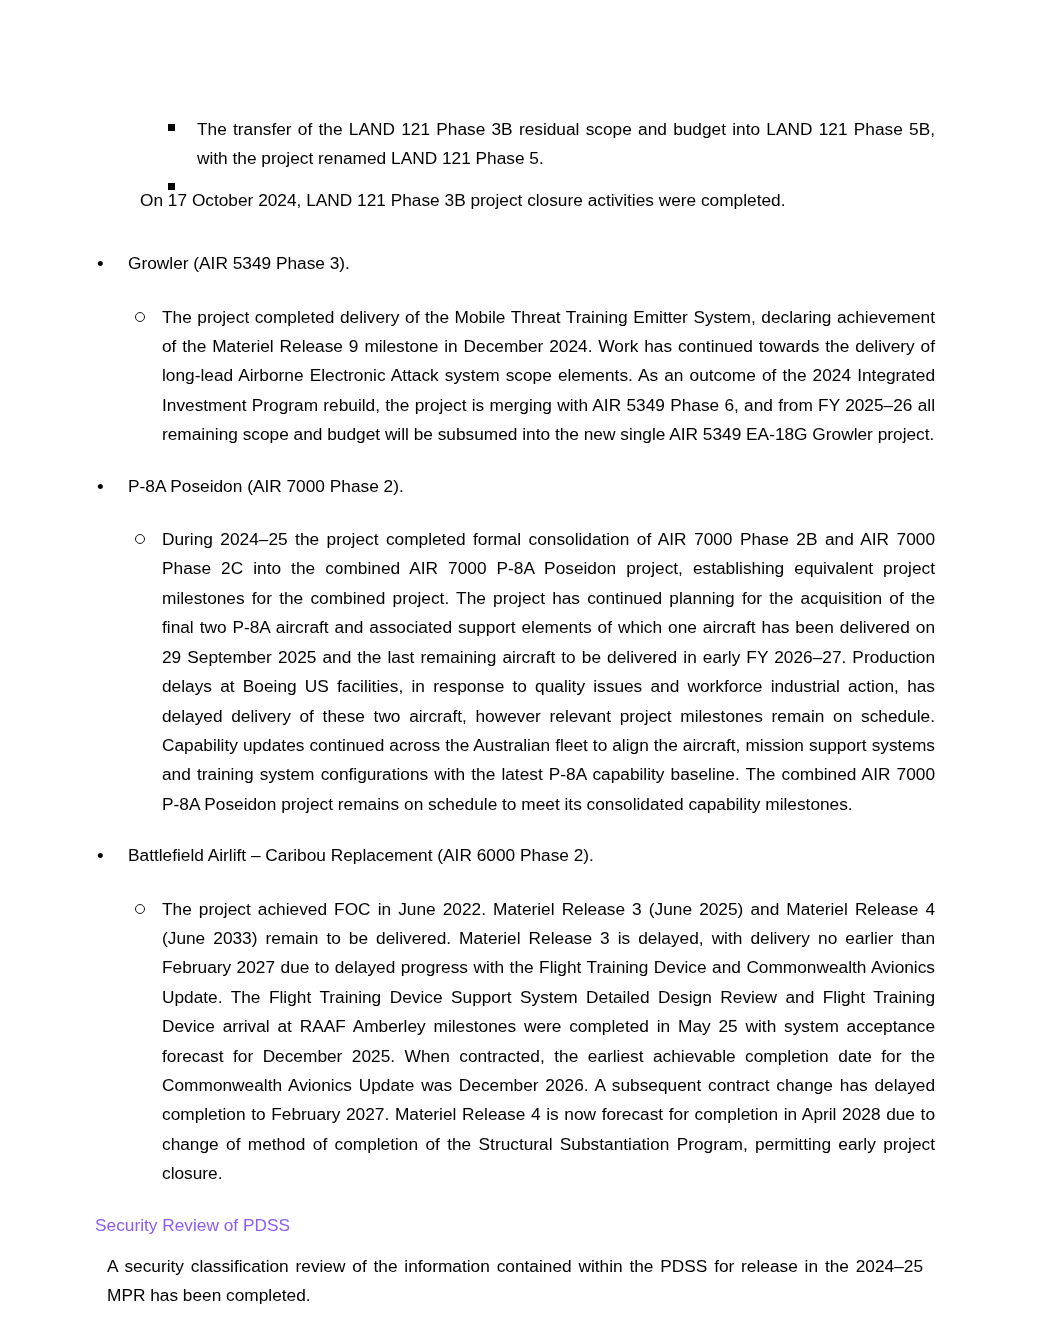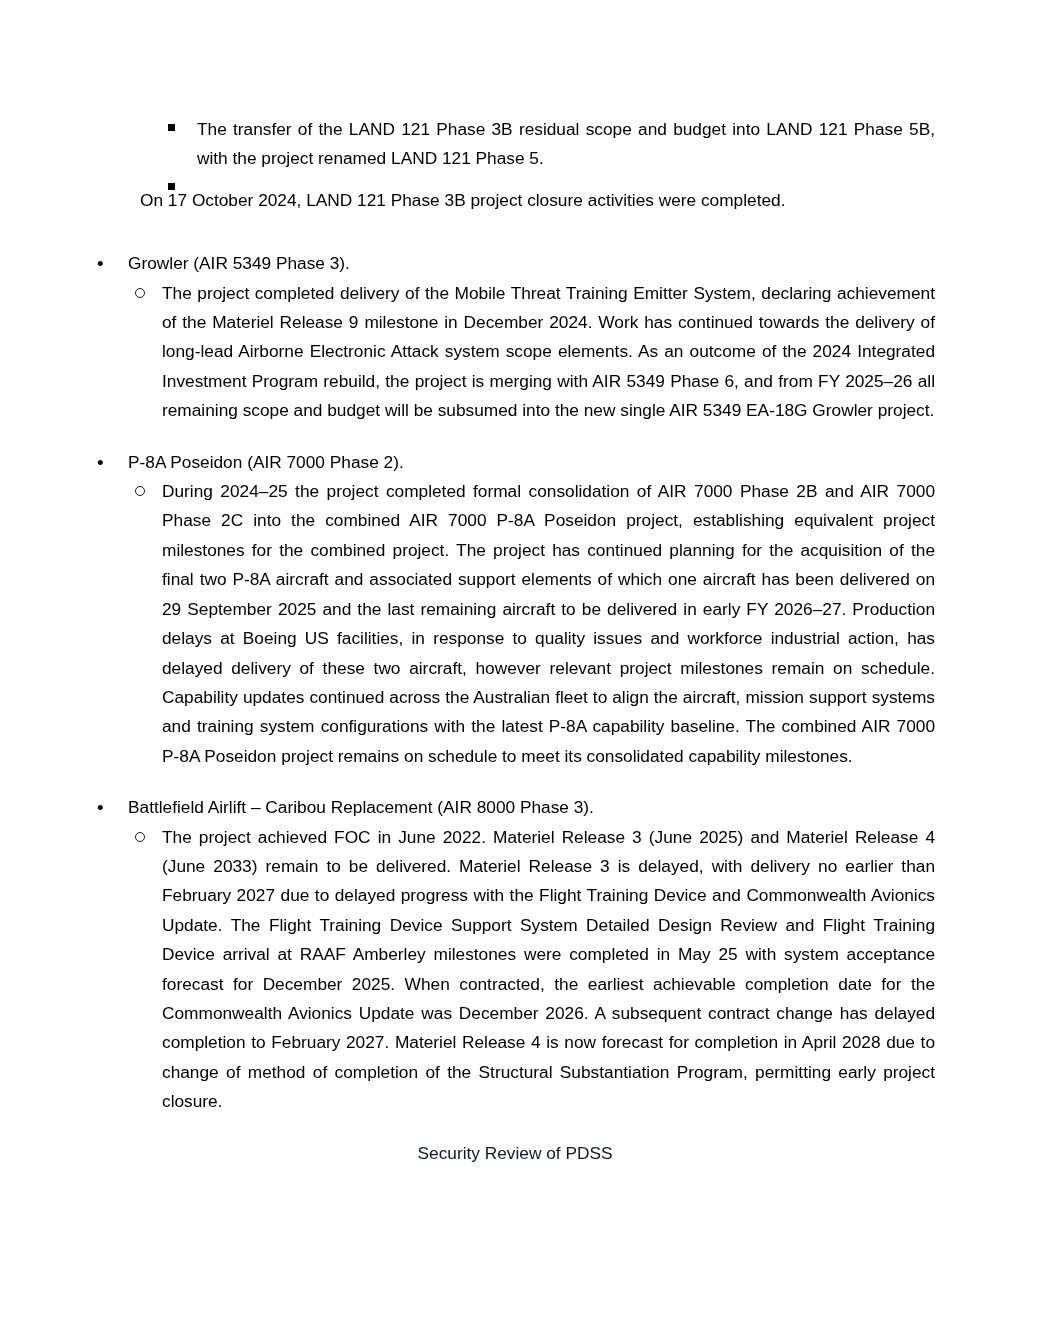--- a/index.html
+++ b/index.html
@@ -72,20 +72,21 @@
     position: absolute;
     left: 2px;
     top: 0;
     line-height: 29.4px;
     font-size: 19px;
   }
 
   
   .lvl2 {
     padding-left: 67px;
+    margin-top: 24px;
   }
   .lvl2 > .marker {
     position: absolute;
     left: 40px;
     top: 0;
     line-height: 29.4px;
     font-size: 15px;
   }
   .lvl2 > .marker .circ {
     display: inline-block;
@@ -171,28 +172,29 @@
         <span class="marker"><span class="circ"></span></span>
         <span>During 2024–25 the project completed formal consolidation of AIR 7000 Phase 2B and AIR 7000 Phase 2C into the combined AIR 7000 P-8A Poseidon project, establishing equivalent project milestones for the combined project. The project has continued planning for the acquisition of the final two P-8A aircraft and associated support elements of which one aircraft has been delivered on 29 September 2025 and the last remaining aircraft to be delivered in early FY 2026–27. Production delays at Boeing US facilities, in response to quality issues and workforce industrial action, has delayed delivery of these two aircraft, however relevant project milestones remain on schedule. Capability updates continued across the Australian fleet to align the aircraft, mission support systems and training system configurations with the latest P-8A capability baseline. The combined AIR 7000 P-8A Poseidon project remains on schedule to meet its consolidated capability milestones.</span>
       </div>
     </div>
 
     <div class="gap-block"></div>
 
     <div>
       <div class="para lvl lvl1">
         <span class="marker">•</span>
-        <span class="emph">Battlefield Airlift – Caribou Replacement (AIR 8000 Phase 3).</span>
+        <span class="emph">Battlefield Airlift – Caribou Replacement (AIR 6000 Phase 2).</span>
       </div>
       <div class="para lvl lvl2">
         <span class="marker"><span class="circ"></span></span>
         <span>The project achieved FOC in June 2022. Materiel Release 3 (June 2025) and Materiel Release 4 (June 2033) remain to be delivered. Materiel Release 3 is delayed, with delivery no earlier than February 2027 due to delayed progress with the Flight Training Device and Commonwealth Avionics Update. The Flight Training Device Support System Detailed Design Review and Flight Training Device arrival at RAAF Amberley milestones were completed in May 25 with system acceptance forecast for December 2025. When contracted, the earliest achievable completion date for the Commonwealth Avionics Update was December 2026. A subsequent contract change has delayed completion to February 2027. Materiel Release 4 is now forecast for completion in April 2028 due to change of method of completion of the Structural Substantiation Program, permitting early project closure.</span>
       </div>
     </div>
 
     <div class="gap-block"></div>
 
     <div>
-      <h2 class="heading-orange" id="sec-heading" style="color: #0f172a; text-align: center;">Security Review of PDSS</h2>
+      <h2 class="heading-orange" id="sec-heading" style="color: #8b5cf6;">Security Review of PDSS</h2>
+      <p class="para body-para">A security classification review of the information contained within the PDSS for release in the 2024–25 MPR has been completed.</p>
     </div>
 
   </div>
 </div>
 
 </body></html>

